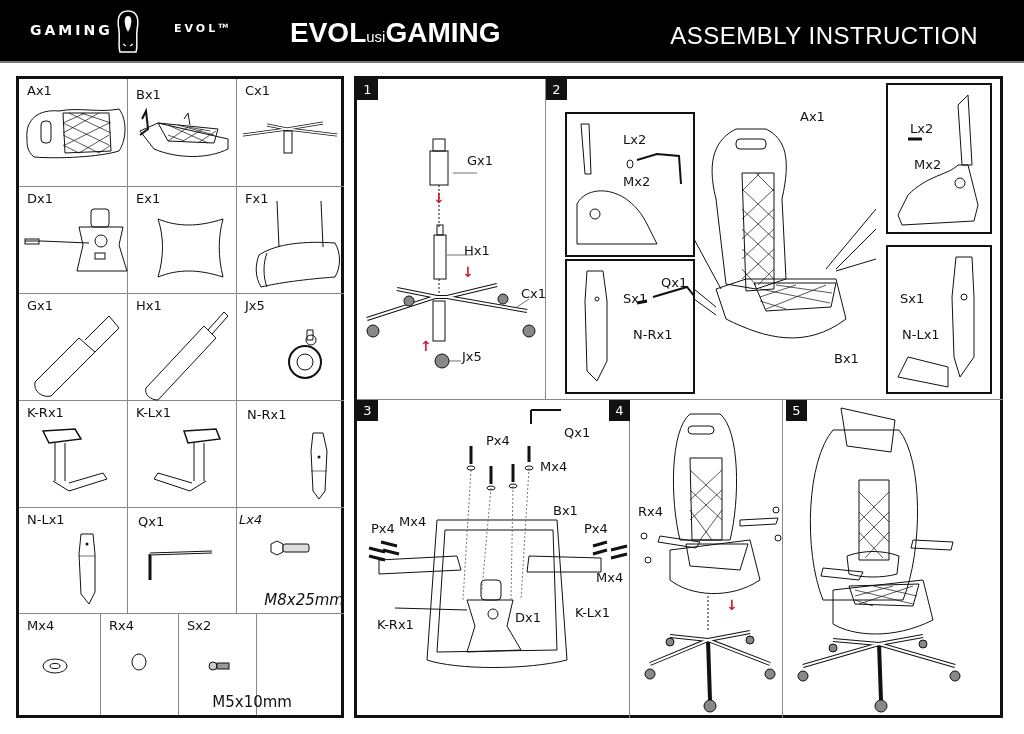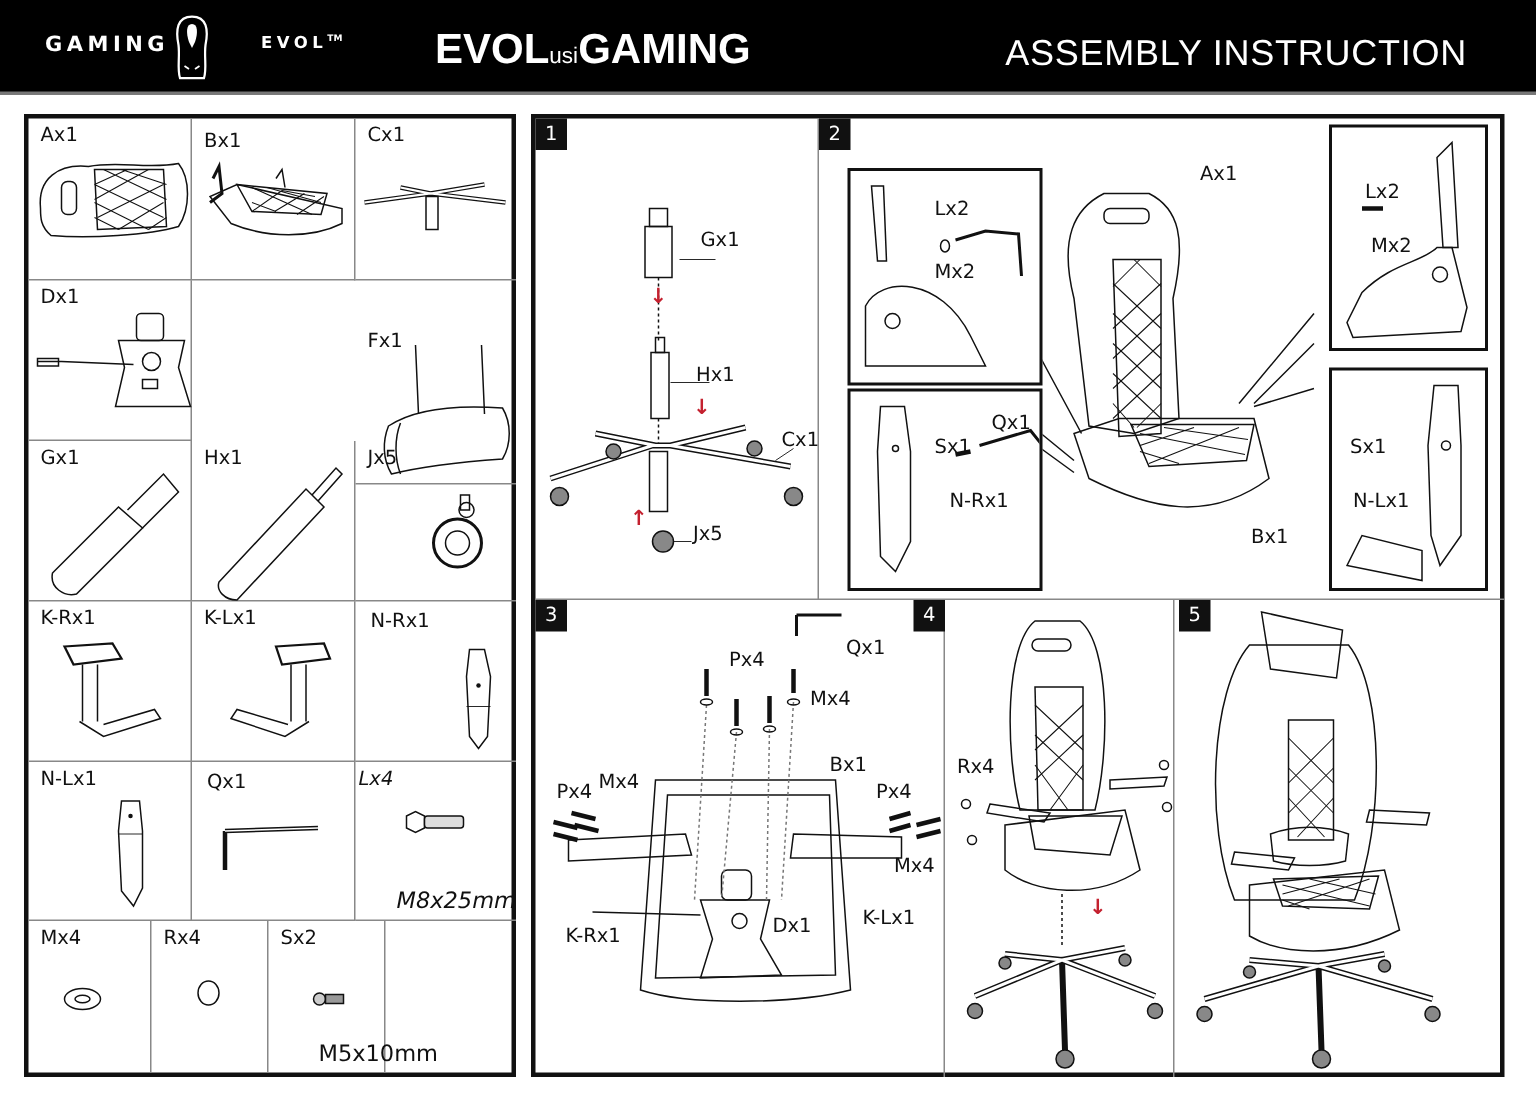--- a/index.html
+++ b/index.html
@@ -77,21 +77,27 @@
     <span class="plabel">Dx1</span>
     <svg width="109" height="107">
       <rect x="72" y="22" width="18" height="18" rx="3" fill="none" stroke="#111"></rect>
       <path d="M60 40 L104 40 L100 58 L108 84 L58 84 L64 58Z" fill="none" stroke="#111"></path>
       <circle cx="82" cy="54" r="6" fill="none" stroke="#111"></circle>
       <rect x="76" y="66" width="10" height="6" fill="none" stroke="#111"></rect>
       <path d="M6 54 L22 54 L70 56" stroke="#111" fill="none"></path>
       <rect x="6" y="52" width="14" height="5" fill="none" stroke="#111"></rect>
     </svg>
   </div>
-  <div class="part" style="left:218px;top:108px;width:107px;height:107px;border-right:none;margin-top:29px;">
+  <div class="part" style="left:109px;top:108px;width:109px;height:107px;">
+    <span class="plabel">Ex1</span>
+    <svg width="109" height="107">
+      <path d="M30 32 C50 40 70 40 95 32 C90 50 90 70 95 90 C70 82 50 82 30 90 C36 70 36 50 30 32Z" fill="none" stroke="#111"></path>
+    </svg>
+  </div>
+  <div class="part" style="left:218px;top:108px;width:107px;height:107px;border-right:none;">
     <span class="plabel">Fx1</span>
     <svg width="107" height="107">
       <path d="M40 14 L42 60 M84 14 L86 60" stroke="#111"></path>
       <path d="M22 68 C40 56 70 54 98 56 C104 66 104 80 98 90 C70 92 40 96 24 100 C18 90 18 78 22 68Z" fill="none" stroke="#111"></path>
       <path d="M30 66 C26 76 26 90 30 100" fill="none" stroke="#111"></path>
     </svg>
   </div>
 
   <div class="part" style="left:0;top:215px;width:109px;height:107px;">
     <span class="plabel">Gx1</span>

